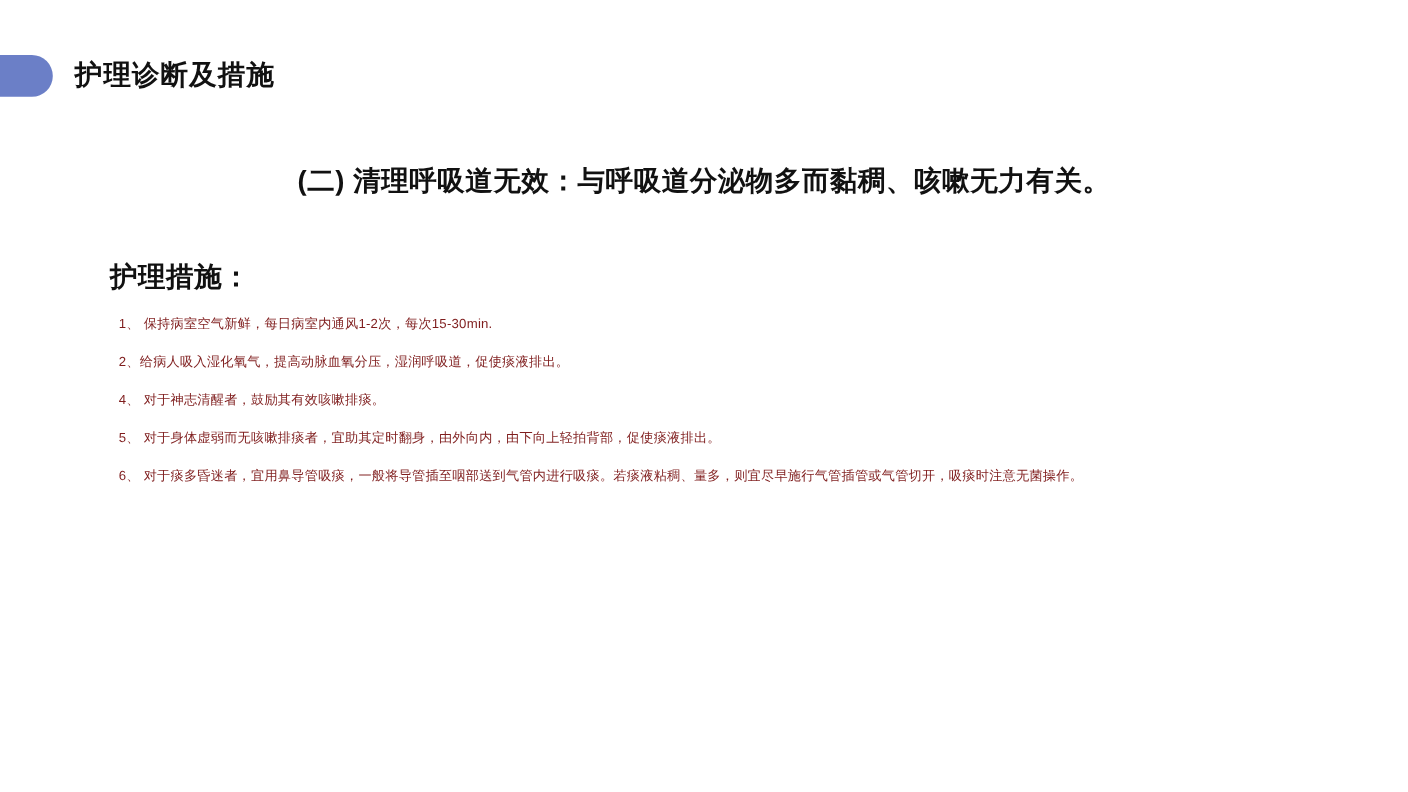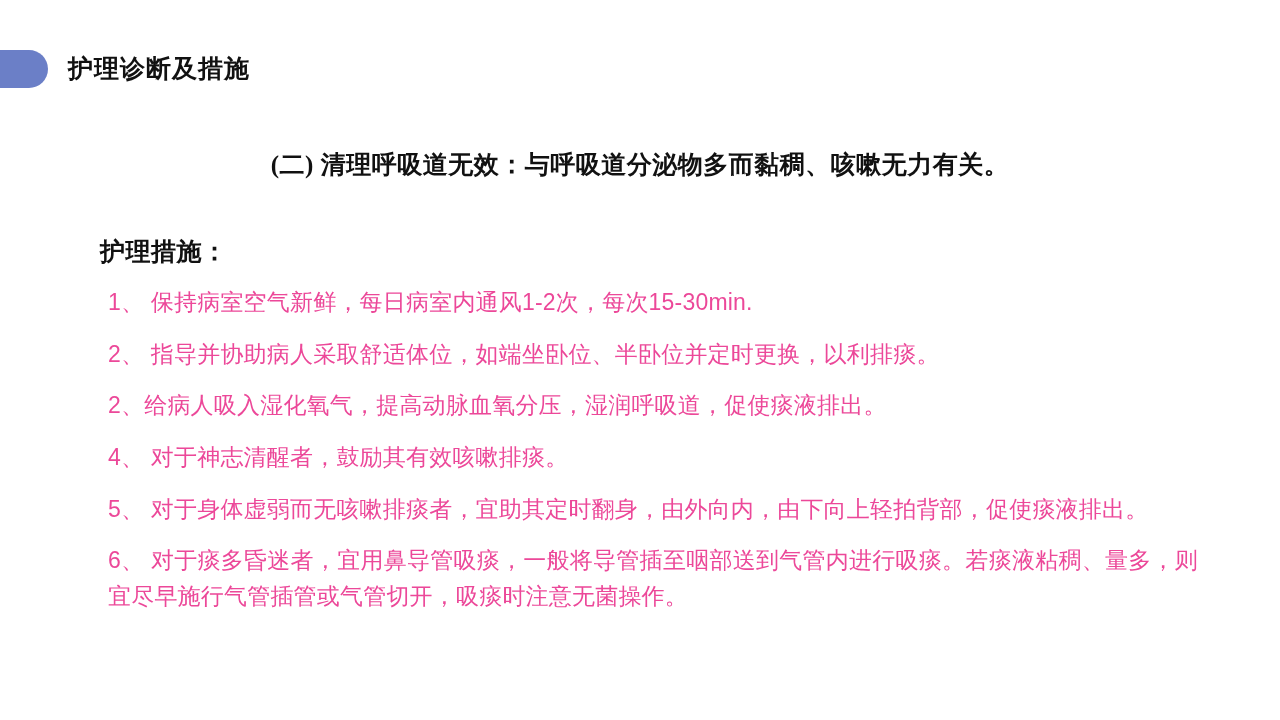--- a/index.html
+++ b/index.html
@@ -56,21 +56,20 @@
   .subtitle {
     position: absolute;
     top: 148px;
     left: 0;
     width: 1280px;
     text-align: center;
     font-size: 25px;
     font-weight: bold;
     color: #111111;
     letter-spacing: 0.5px;
-    font-family: Liberation Serif, serif;
   }
 
   
   .section-label {
     position: absolute;
     top: 235px;
     left: 100px;
     font-size: 25px;
     font-weight: bold;
     color: #111111;
@@ -78,23 +77,23 @@
   }
 
   .measures {
     position: absolute;
     top: 285px;
     left: 108px;
     width: 1090px;
   }
   .measure-item {
     display: block;
-    font-size: 23px;
+    font-size: 12px;
     line-height: 1.55;
-    color: #ec4899;
+    color: #7f1d1d;
     margin-bottom: 16px;
     text-align: justify;
     letter-spacing: 0.2px;
   }
   .measure-item.wrap {
     text-indent: 0;
   }
 </style>
 </head>
 <body>
@@ -105,20 +104,19 @@
     <div class="header-accent"></div>
     <div class="header-title">护理诊断及措施</div>
   </div>
 
   <div class="subtitle">(二) 清理呼吸道无效：与呼吸道分泌物多而黏稠、咳嗽无力有关。</div>
 
   <div class="section-label">护理措施：</div>
 
   <div class="measures">
     <div class="measure-item">1、 保持病室空气新鲜，每日病室内通风1-2次，每次15-30min.</div>
-    <div class="measure-item">2、 指导并协助病人采取舒适体位，如端坐卧位、半卧位并定时更换，以利排痰。</div>
     <div class="measure-item">2、给病人吸入湿化氧气，提高动脉血氧分压，湿润呼吸道，促使痰液排出。</div>
     <div class="measure-item">4、 对于神志清醒者，鼓励其有效咳嗽排痰。</div>
     <div class="measure-item">5、 对于身体虚弱而无咳嗽排痰者，宜助其定时翻身，由外向内，由下向上轻拍背部，促使痰液排出。</div>
     <div class="measure-item wrap">6、 对于痰多昏迷者，宜用鼻导管吸痰，一般将导管插至咽部送到气管内进行吸痰。若痰液粘稠、量多，则宜尽早施行气管插管或气管切开，吸痰时注意无菌操作。</div>
   </div>
 
 </div>
 
 </body></html>

